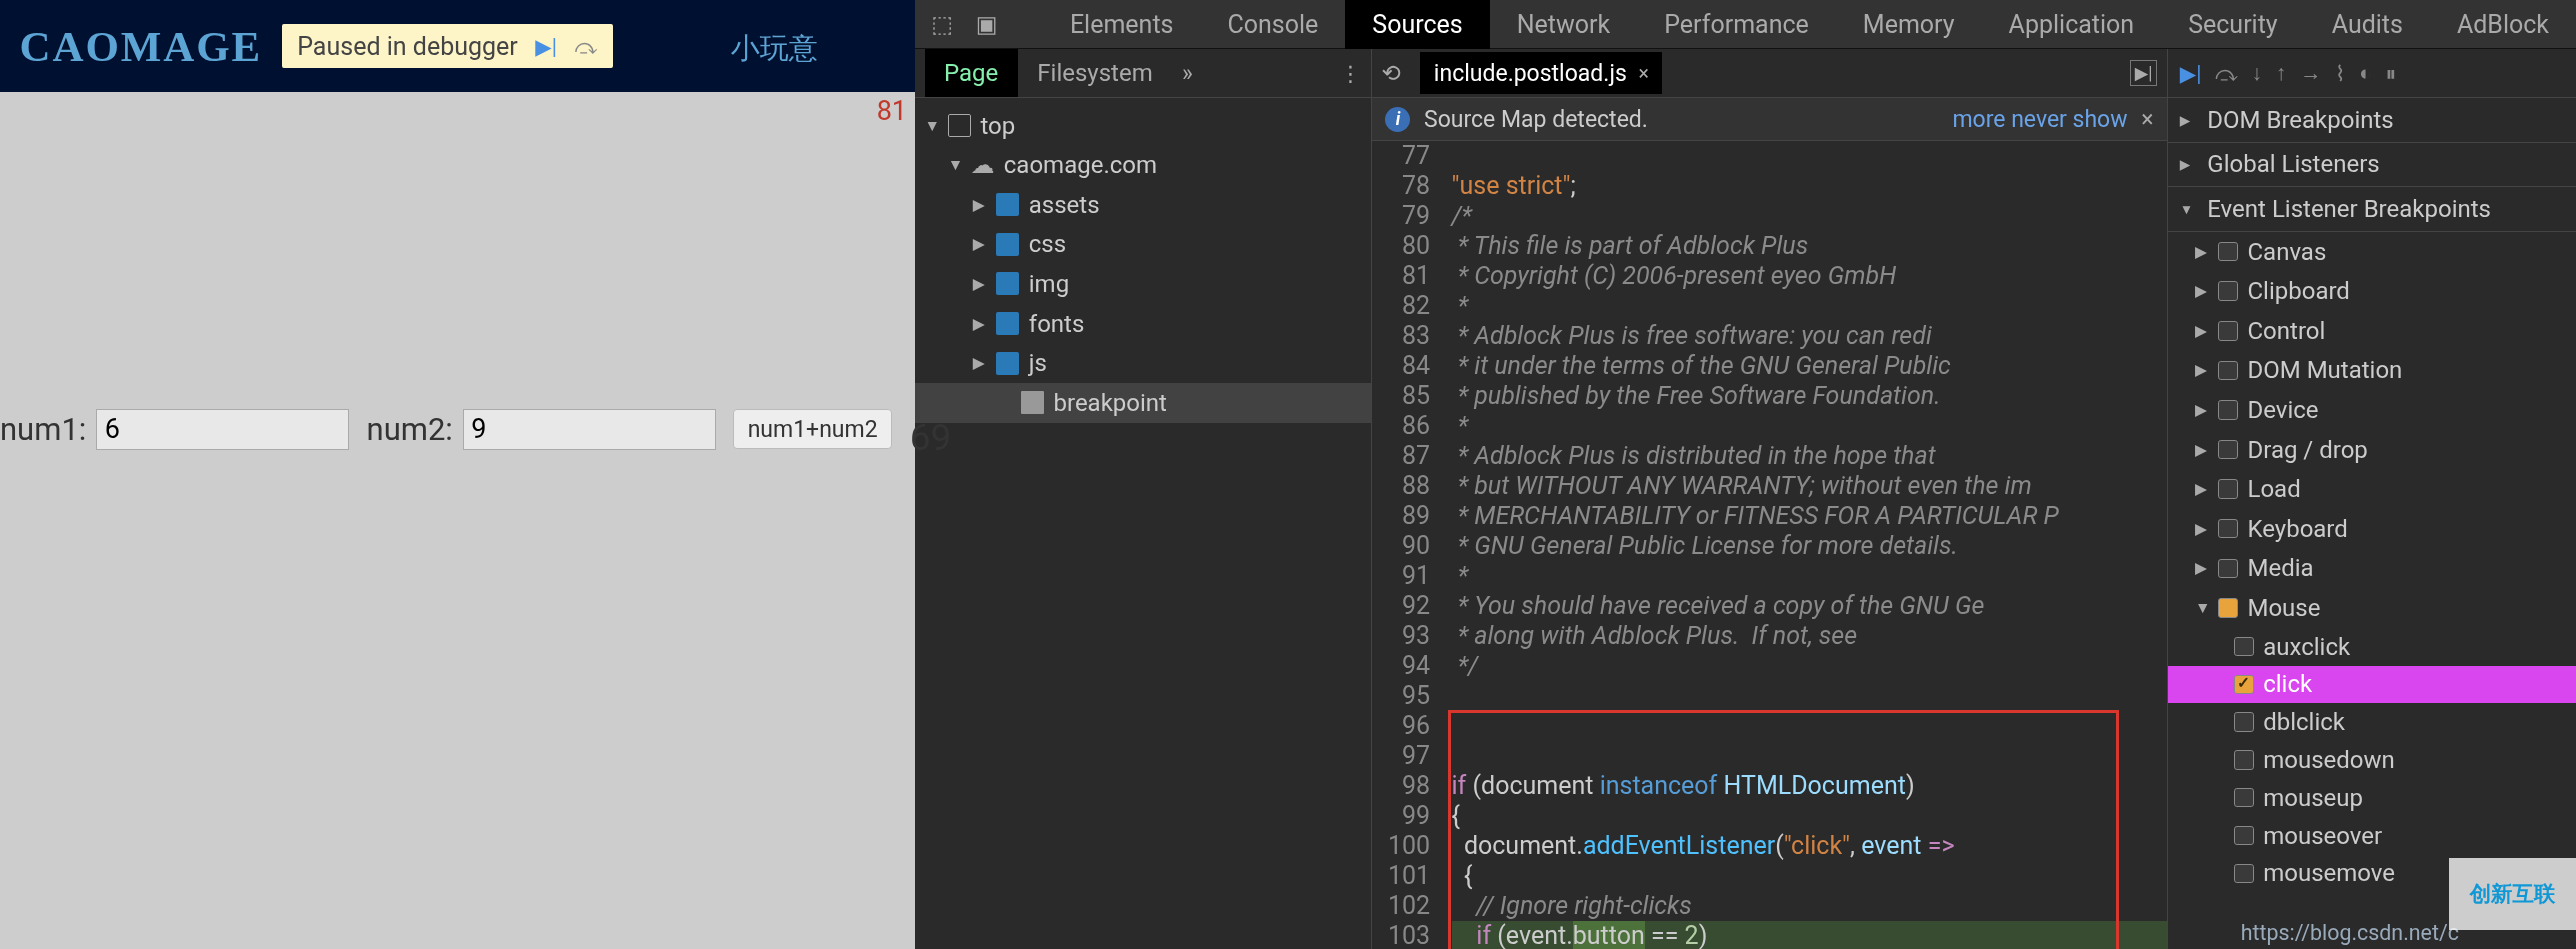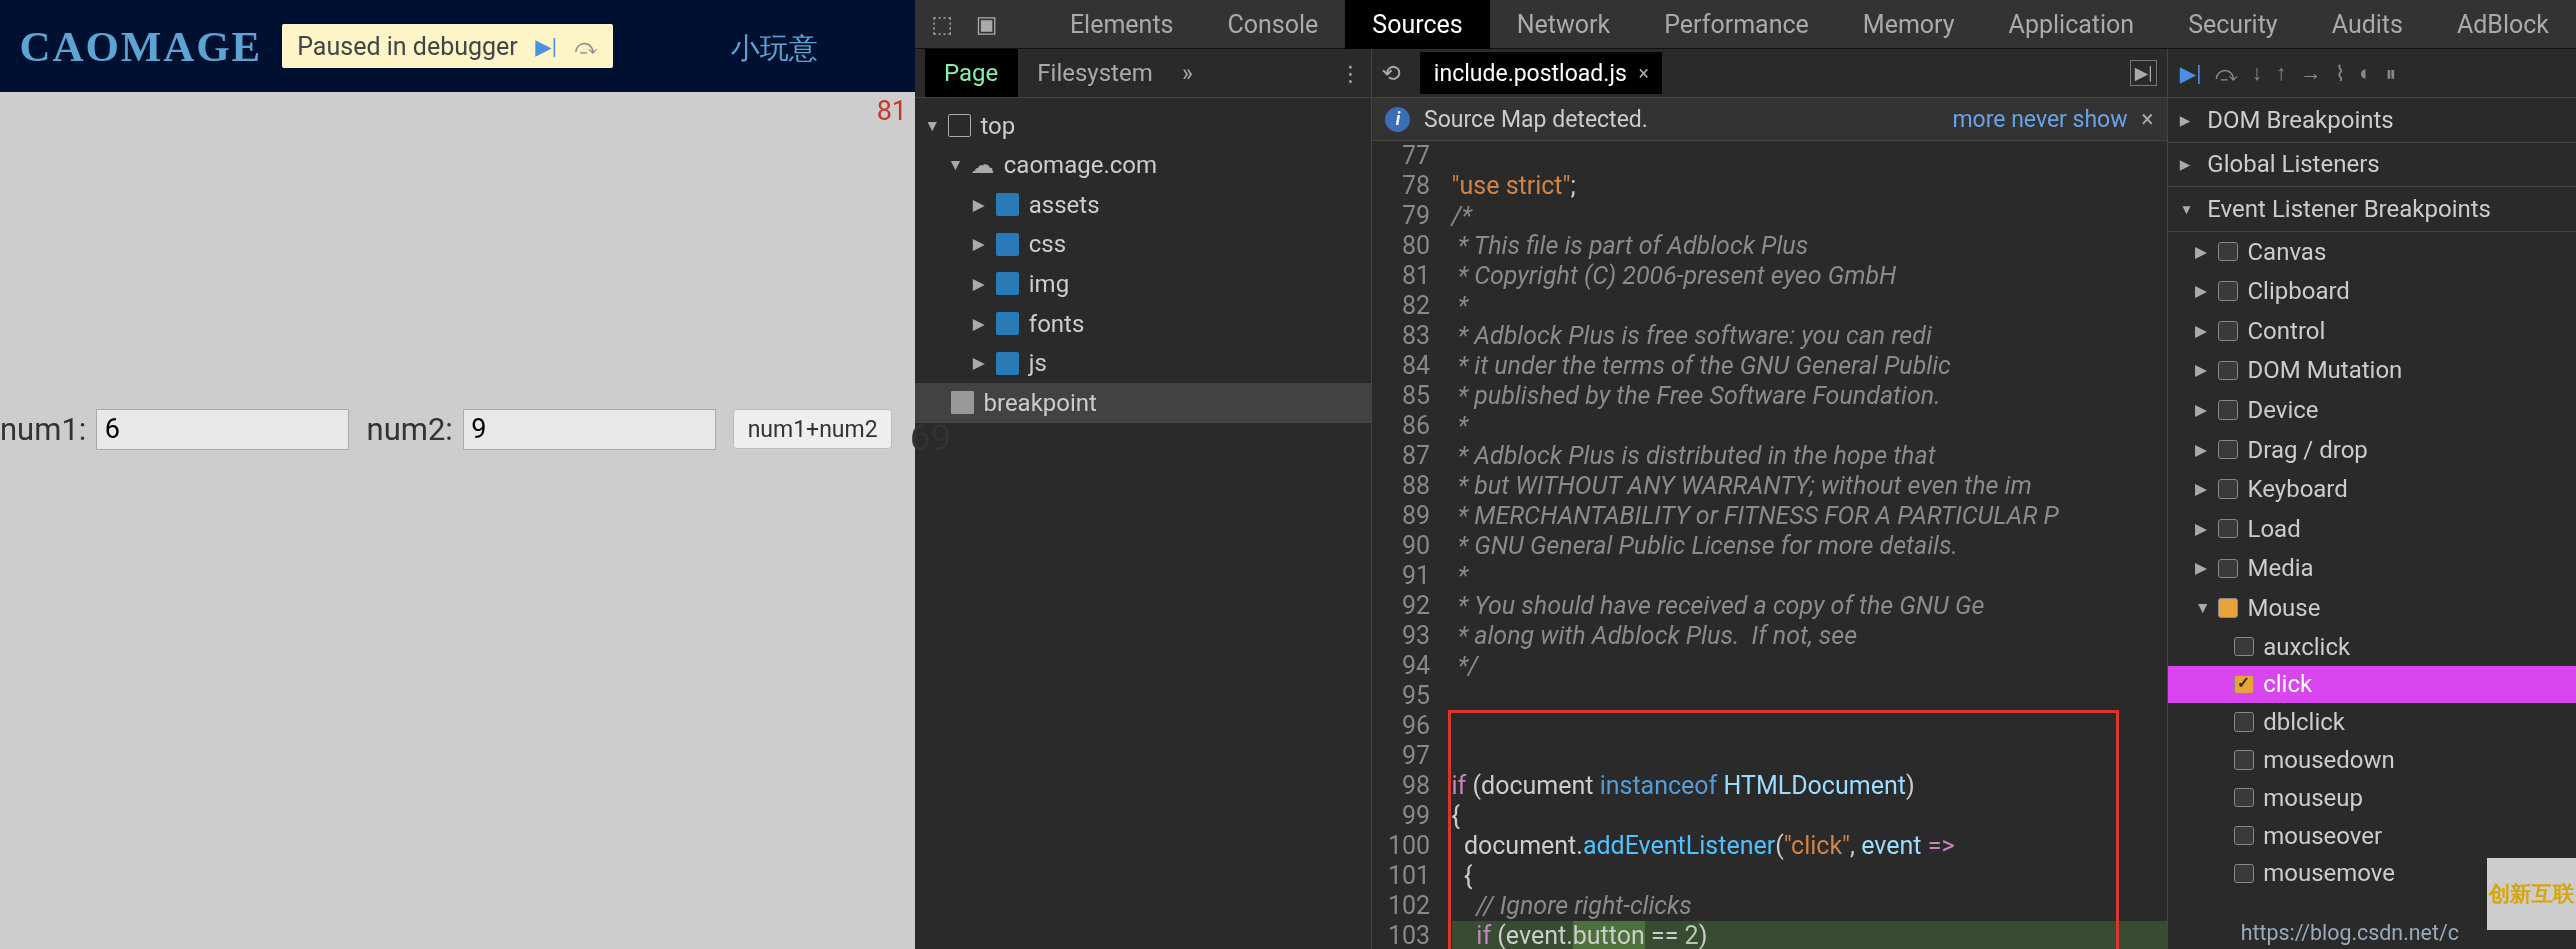--- a/index.html
+++ b/index.html
@@ -29,21 +29,21 @@
 .sl-tabs{height:49px;display:flex;align-items:center;padding:0 9.7px;border-bottom:1px solid #444;gap:0;position:relative}
 .sl-tab{padding:9.7px 19.5px;color:#aaa;font-size:24px}
 .sl-tab.active{background:#000;color:#86efac}
 .sl-chevron{margin-left:9.7px;color:#aaa}
 .sl-menu{position:absolute;right:9.7px;color:#aaa;font-size:21.4px}
 .file-tree{flex:1;padding:7.8px 0;font-size:24px}
 .tree-row{display:flex;align-items:center;padding:5.8px 9.7px;gap:9.7px;cursor:pointer}
 .tree-row.selected{background:#424242}
 .tree-indent-1{padding-left:33px}
 .tree-indent-2{padding-left:58px}
-.tree-indent-3{padding-left:36px}
+.tree-indent-3{padding-left:106px}
 .tri{color:#aaa;font-size:15.6px;width:13.6px}
 .tri.down::before{content:"▼"}
 .tri.right::before{content:"▶"}
 .file-icon{width:23px;height:23px;display:inline-flex;align-items:center;justify-content:center}
 .file-icon.frame{border:1.9px solid #aaa;border-radius:1.9px}
 .file-icon.cloud{color:#aaa}
 .file-icon.folder{background:#2a7ab8;border-radius:1.9px}
 .file-icon.doc{background:#999;border-radius:1px;position:relative}
 .code-panel{flex:1;display:flex;flex-direction:column;background:#2a2a2a;overflow:hidden}
 .file-tabs{height:49px;display:flex;align-items:center;padding:0 9.7px;border-bottom:1px solid #444;gap:7.8px;position:relative}
@@ -77,21 +77,21 @@
 .rp-list{flex:1;overflow:auto}
 .bp-cat{padding:5.8px 11.7px 5.8px 27px;display:flex;align-items:center;gap:9.7px;font-size:24px}
 .bp-cat .cb{width:19.5px;height:19.5px;border:1px solid #888;border-radius:2.9px;background:#3a3a3a}
 .bp-cat .cb.partial{background:#e8a33d}
 .bp-evt{padding:4.9px 11.7px 4.9px 66px;display:flex;align-items:center;gap:9.7px;font-size:24px;font-family:Menlo,monospace}
 .bp-evt .cb{width:19.5px;height:19.5px;border:1px solid #888;border-radius:2.9px;background:#3a3a3a}
 .bp-evt .cb.checked{background:#e8a33d;position:relative}
 .bp-evt .cb.checked::after{content:"✓";position:absolute;color:#3a2a00;font-size:15.6px;left:1.9px;top:-1.9px;font-weight:bold}
 .bp-evt.highlight{background:#d946ef;color:#fff}
 .status-url{position:absolute;bottom:3.9px;right:117px;color:#9ab;font-size:21.4px;z-index:5}
-.watermark{position:absolute;bottom:19.5px;right:0;width:89px;height:72px;background:rgba(255,255,255,0.85);display:flex;align-items:center;justify-content:center;color:#eab308;font-size:21.4px;font-weight:bold;z-index:6;opacity:0.9}
+.watermark{position:absolute;bottom:19.5px;right:0;width:127px;height:72px;background:rgba(255,255,255,0.85);display:flex;align-items:center;justify-content:center;color:#0ea5e9;font-size:21.4px;font-weight:bold;z-index:6;opacity:0.9}
 </style>
 </head>
 <body>
 
 <div class="page-left">
   <div class="page-header">
     <span class="logo">CAOMAGE</span>
     <span class="paused-badge">
       <span>Paused in debugger</span>
       <span class="icon-resume">▶|</span>
@@ -286,26 +286,26 @@
             <span>Device</span>
           </div>
           <div class="bp-cat">
             <span class="tri right"></span>
             <span class="cb"></span>
             <span>Drag / drop</span>
           </div>
           <div class="bp-cat">
             <span class="tri right"></span>
             <span class="cb"></span>
+            <span>Load</span>
+          </div>
+          <div class="bp-cat">
+            <span class="tri right"></span>
+            <span class="cb"></span>
             <span>Keyboard</span>
-          </div>
-          <div class="bp-cat">
-            <span class="tri right"></span>
-            <span class="cb"></span>
-            <span>Load</span>
           </div>
           <div class="bp-cat">
             <span class="tri right"></span>
             <span class="cb"></span>
             <span>Media</span>
           </div>
           <div class="bp-cat">
             <span class="tri down"></span>
             <span class="cb partial"></span>
             <span>Mouse</span>

